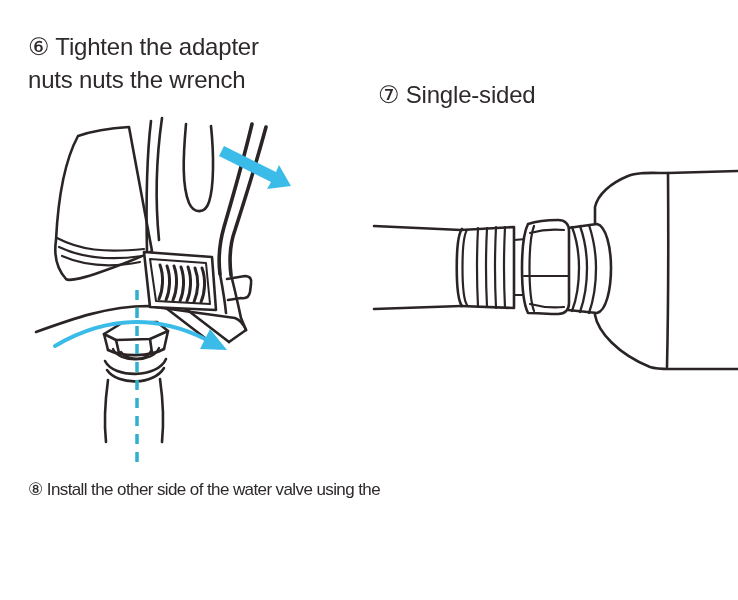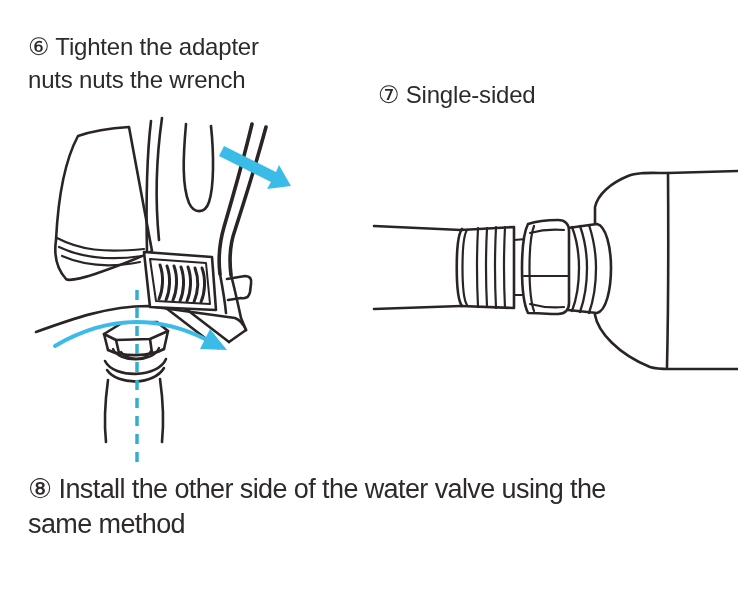--- a/index.html
+++ b/index.html
@@ -7,21 +7,21 @@
     position:relative;width:738px;height:600px;background:#ffffff;overflow:hidden;
     font-family:"Liberation Sans","DejaVu Sans",sans-serif;
   }
   .caption{
     position:absolute;color:#2e2a2b;font-size:24px;line-height:33px;
     letter-spacing:-0.2px;white-space:nowrap;
   }
   .caption .line{display:block;}
   .caption-6{left:28px;top:30px;}
   .caption-7{left:378px;top:30px;margin-top:48px;}
-  .caption-8{left:28px;top:472px;font-size:27px;line-height:35px;letter-spacing:-0.6px;}
+  .caption-8{left:28px;top:472px;font-size:17px;line-height:35px;letter-spacing:-0.6px;}
   .figure{position:absolute;}
   .figure-left{left:20px;top:108px;width:290px;height:370px;}
   .figure-right{left:370px;top:158px;width:368px;height:232px;}
   svg{display:block;}
 </style>
 </head>
 <body>
 
 <div class="canvas">
 
@@ -150,16 +150,15 @@
         <g>
           <path d="M374,226 L461,230"></path>
           <path d="M374,309 L461,306"></path>
         </g>
       </g>
     </svg>
   </div>
 
   <div class="caption caption-8">
     <span class="line">⑧ Install the other side of the water valve using the</span>
-    <span class="line">same method</span>
   </div>
 
 </div>
 
 </body></html>

